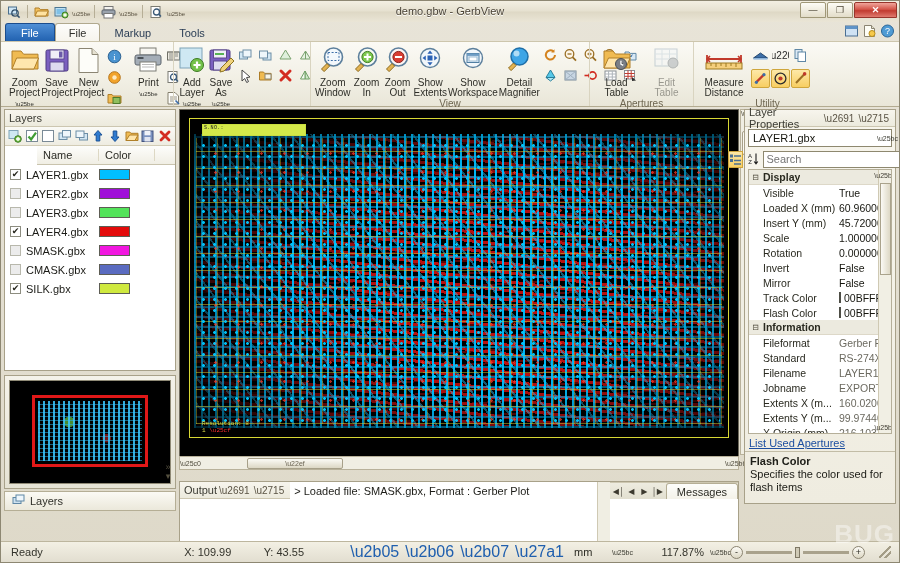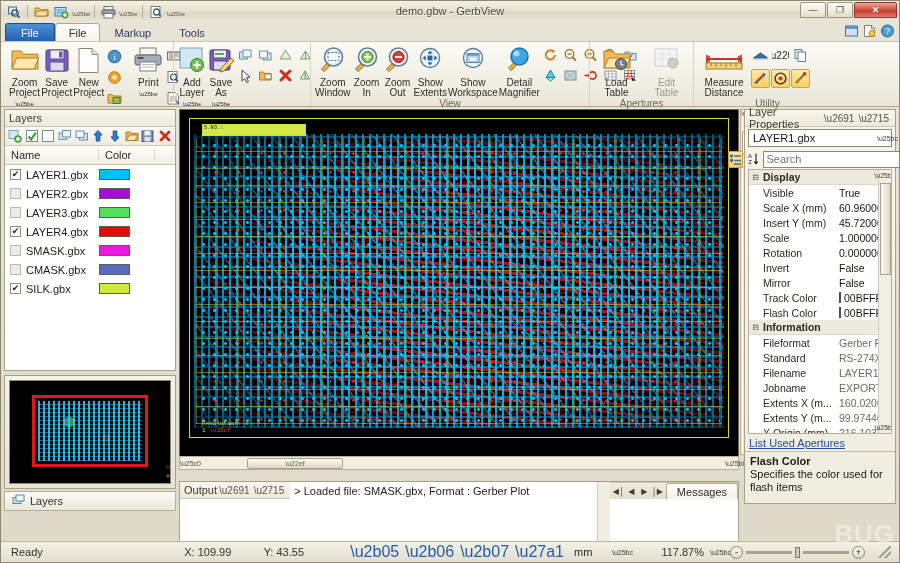--- a/index.html
+++ b/index.html
@@ -121,21 +121,21 @@
   }
   .layers-tools {
     height: 19px; display: flex; align-items: center; gap: 1px; padding: 0 2px;
     background: linear-gradient(to bottom,#fafaf6,#eeece1);
     border-bottom: 1px solid #d2ccb6;
   }
   .ltool { width: 16px; height: 16px; display:flex;align-items:center;justify-content:center;border-radius:2px;}
   .lg-head {
     height: 19px; display: flex; align-items: center;
     background: linear-gradient(to bottom,#fdfdfb,#f0eee4);
-    border-bottom: 1px solid #c9c3ad; font-size: 11px; color: #2b2b25;
+    border-bottom: 1px solid #c9c3ad; font-size: 11px; color: #2b2b25; margin-left: 32px;
   }
   .lg-head .c1 { flex:1; padding-left: 6px; border-right: 1px solid #ddd8c4; }
   .lg-head .c2 { width: 56px; padding-left: 6px; border-right: 1px solid #ddd8c4;}
   .lg-head .c3 { width: 20px; }
   .lg-body { flex: 1; overflow: hidden; background: #fff; }
   .lrow { height: 19px; display: flex; align-items: center; font-size: 11px; color: #1b1b16; }
   .lrow .c1 { flex:1; display:flex; align-items:center; gap:5px; padding-left: 5px; }
   .lrow .c2 { width: 56px; display: flex; align-items: center; }
   .lrow .c3 { width: 20px; }
   .cbx {
@@ -1120,21 +1120,21 @@
           </div>
           <div class="prow">
             <span class="exp"></span>
             <span class="k">Visible</span>
             <span class="v">
               <span>True</span>
             </span>
           </div>
           <div class="prow">
             <span class="exp"></span>
-            <span class="k">Scale X (mm)</span>
+            <span class="k">Loaded X (mm)</span>
             <span class="v">
               <span>60.960000</span>
             </span>
           </div>
           <div class="prow">
             <span class="exp"></span>
             <span class="k">Insert Y (mm)</span>
             <span class="v">
               <span>45.720000</span>
             </span>

